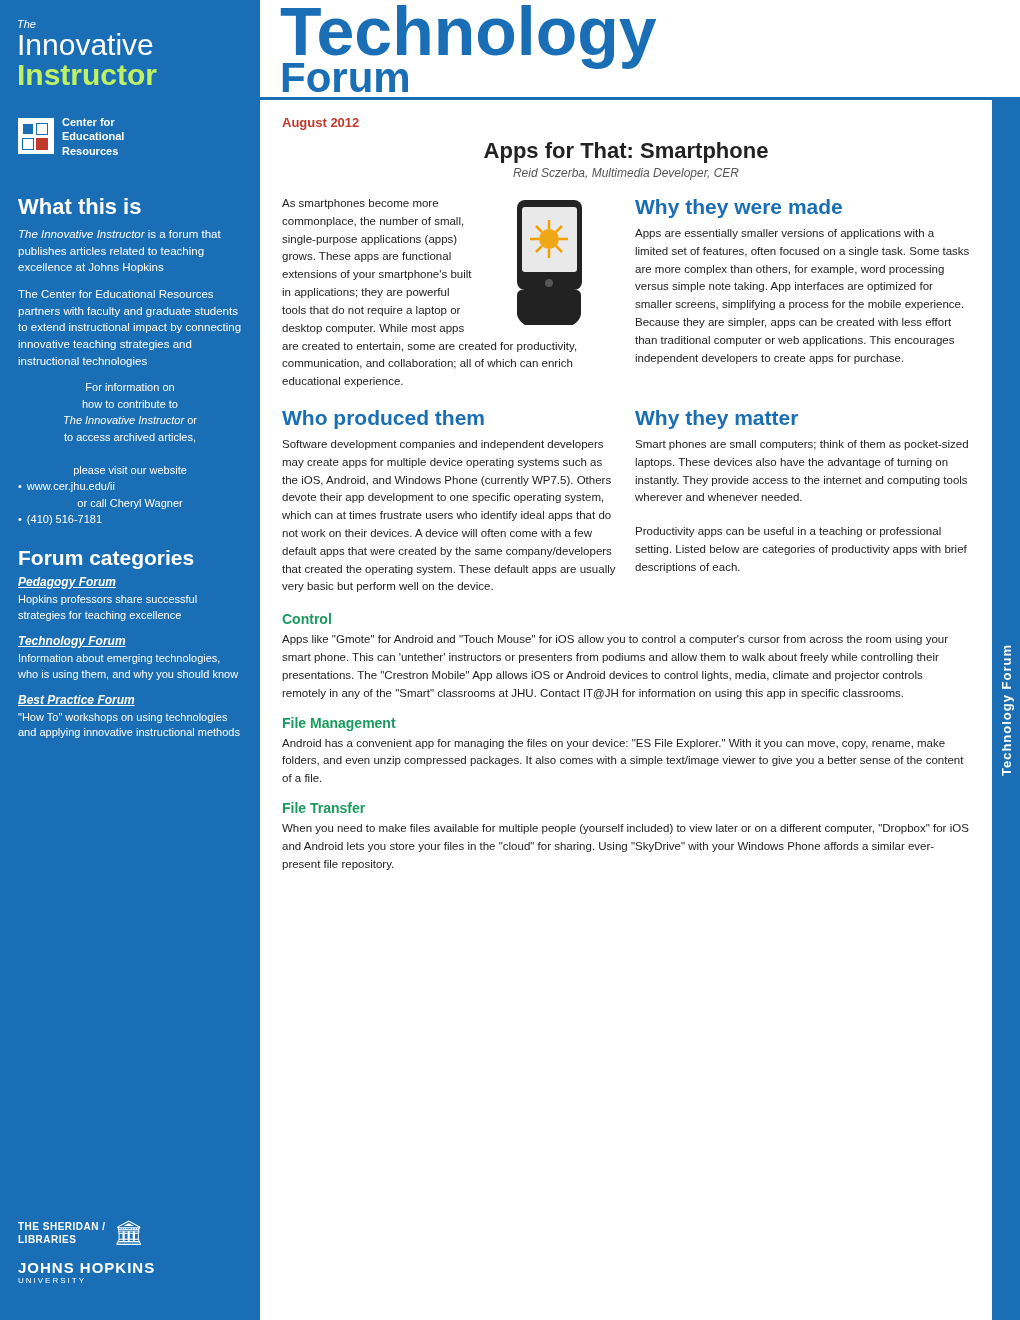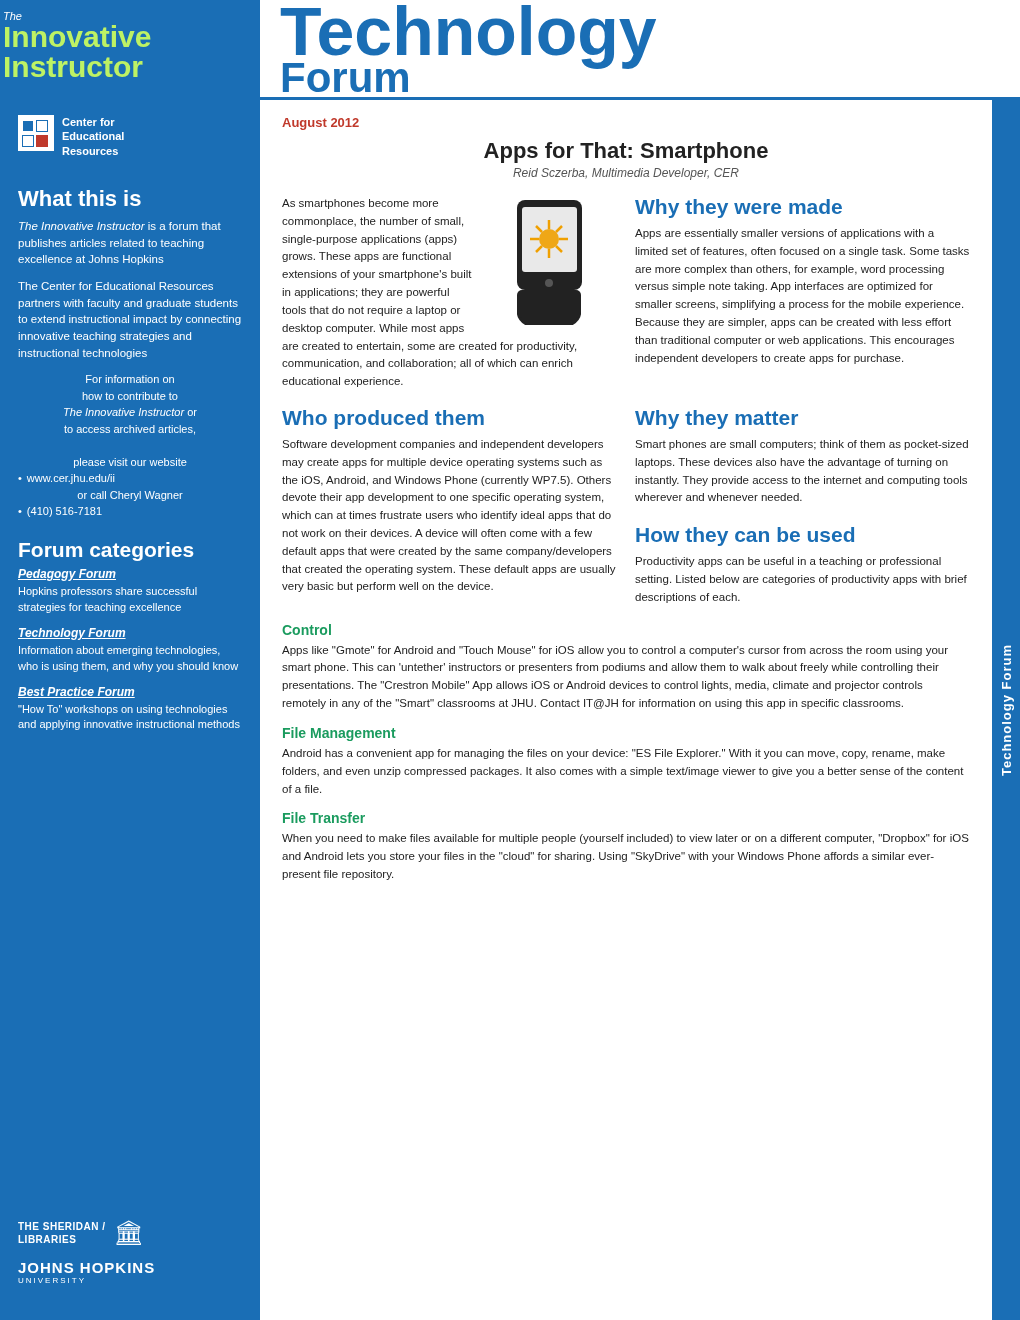--- a/index.html
+++ b/index.html
@@ -14,22 +14,22 @@
     
     .header {
       display: flex;
       width: 100%;
       height: 100px;
     }
     .header-left {
       background: #1a6eb5;
       width: 260px;
       display: flex;
-      align-items: flex-start;
-      padding: 10px 3px;
+      align-items: flex-end;
+      padding: 10px 17px;
     }
     .header-title-small {
       color: #fff;
       font-size: 13px;
       font-weight: bold;
       line-height: 1.1;
     }
     .header-title-small .the {
       font-size: 10px;
       font-weight: normal;
@@ -82,21 +82,22 @@
       padding: 15px 18px;
       min-height: 1220px;
       position: relative;
     }
 
     
     .cer-box {
       background: #1a6eb5;
       border: none;
       display: flex;
-      margin-bottom: 28px;
+      align-items: center;
+      margin-bottom: 36px;
       gap: 8px;
     }
     .cer-logo {
       background: #fff;
       width: 36px;
       height: 36px;
       display: flex;
       flex-direction: column;
       justify-content: center;
       align-items: flex-start;
@@ -314,21 +315,21 @@
     }
   </style>
 </head>
 <body>
 
 <div class="header">
   <div class="header-left">
     <div>
       <span class="header-title-small">
         <span class="the" style="font-size:11px; color:#fff; font-style:italic;">The</span>
-        <span class="innovative" style="font-size:30px; color:#bef264; font-weight:700; display:block; line-height:1;">Innovative</span>
+        <span class="innovative" style="font-size:30px; color:#ffffff; font-weight:400; display:block; line-height:1;">Innovative</span>
         <span class="instructor" style="font-size:30px; color:#bef264; font-weight:700; display:block; line-height:1;">Instructor</span>
       </span>
     </div>
   </div>
   <div class="header-right">
     <div class="header-right-title">
       <span>Technology</span>
       <span class="forum">Forum</span>
     </div>
   </div>
@@ -454,21 +455,20 @@
     <div class="two-col">
       <div class="col">
         <div class="section-heading">Who produced them</div>
         <div class="section-body">Software development companies and independent developers may create apps for multiple device operating systems such as the iOS, Android, and Windows Phone (currently WP7.5). Others devote their app development to one specific operating system, which can at times frustrate users who identify ideal apps that do not work on their devices. A device will often come with a few default apps that were created by the same company/developers that created the operating system. These default apps are usually very basic but perform well on the device.</div>
       </div>
       <div class="col">
         <div class="section-heading">Why they matter</div>
         <div class="section-body">Smart phones are small computers; think of them as pocket-sized laptops. These devices also have the advantage of turning on instantly. They provide access to the internet and computing tools wherever and whenever needed.</div>
 
         <div style="margin-top:16px;">
-          <div class="section-heading">How they can be used</div>
           <div class="section-body">Productivity apps can be useful in a teaching or professional setting. Listed below are categories of productivity apps with brief descriptions of each.</div>
         </div>
       </div>
     </div>
 
     <div>
       <div class="bottom-heading">Control</div>
       <div class="bottom-body">Apps like "Gmote" for Android and "Touch Mouse" for iOS allow you to control a computer's cursor from across the room using your smart phone. This can 'untether' instructors or presenters from podiums and allow them to walk about freely while controlling their presentations. The "Crestron Mobile" App allows iOS or Android devices to control lights, media, climate and projector controls remotely in any of the "Smart" classrooms at JHU. Contact IT@JH for information on using this app in specific classrooms.</div>
     </div>
 

